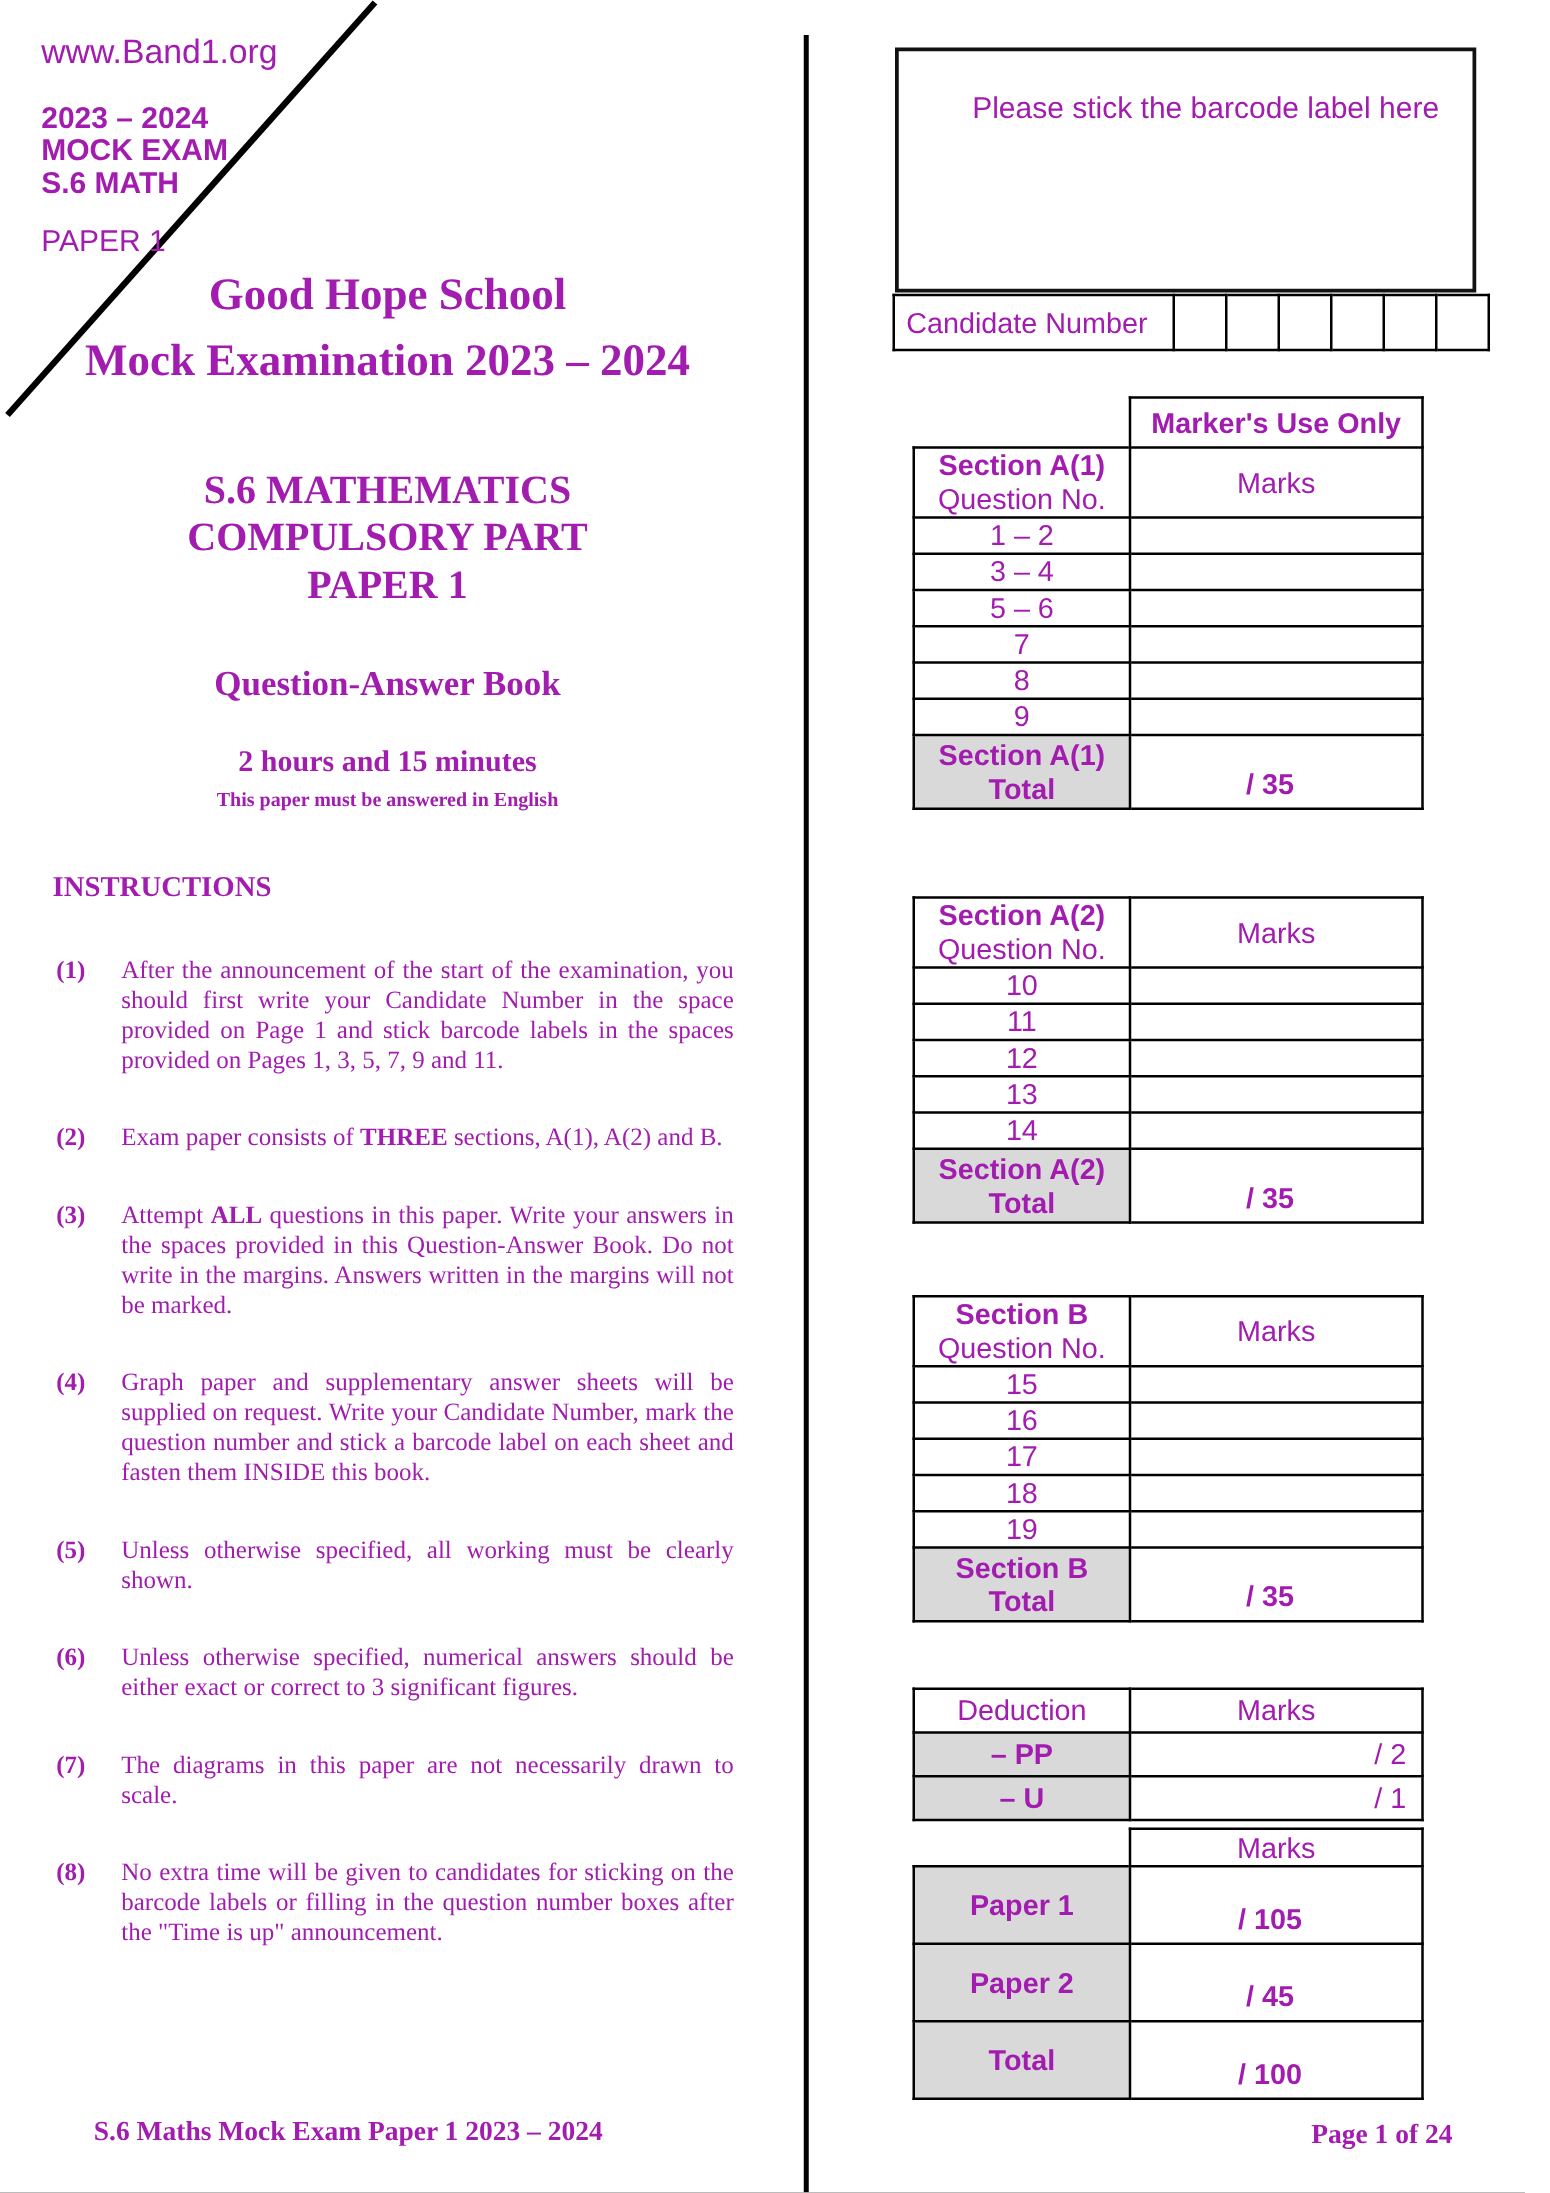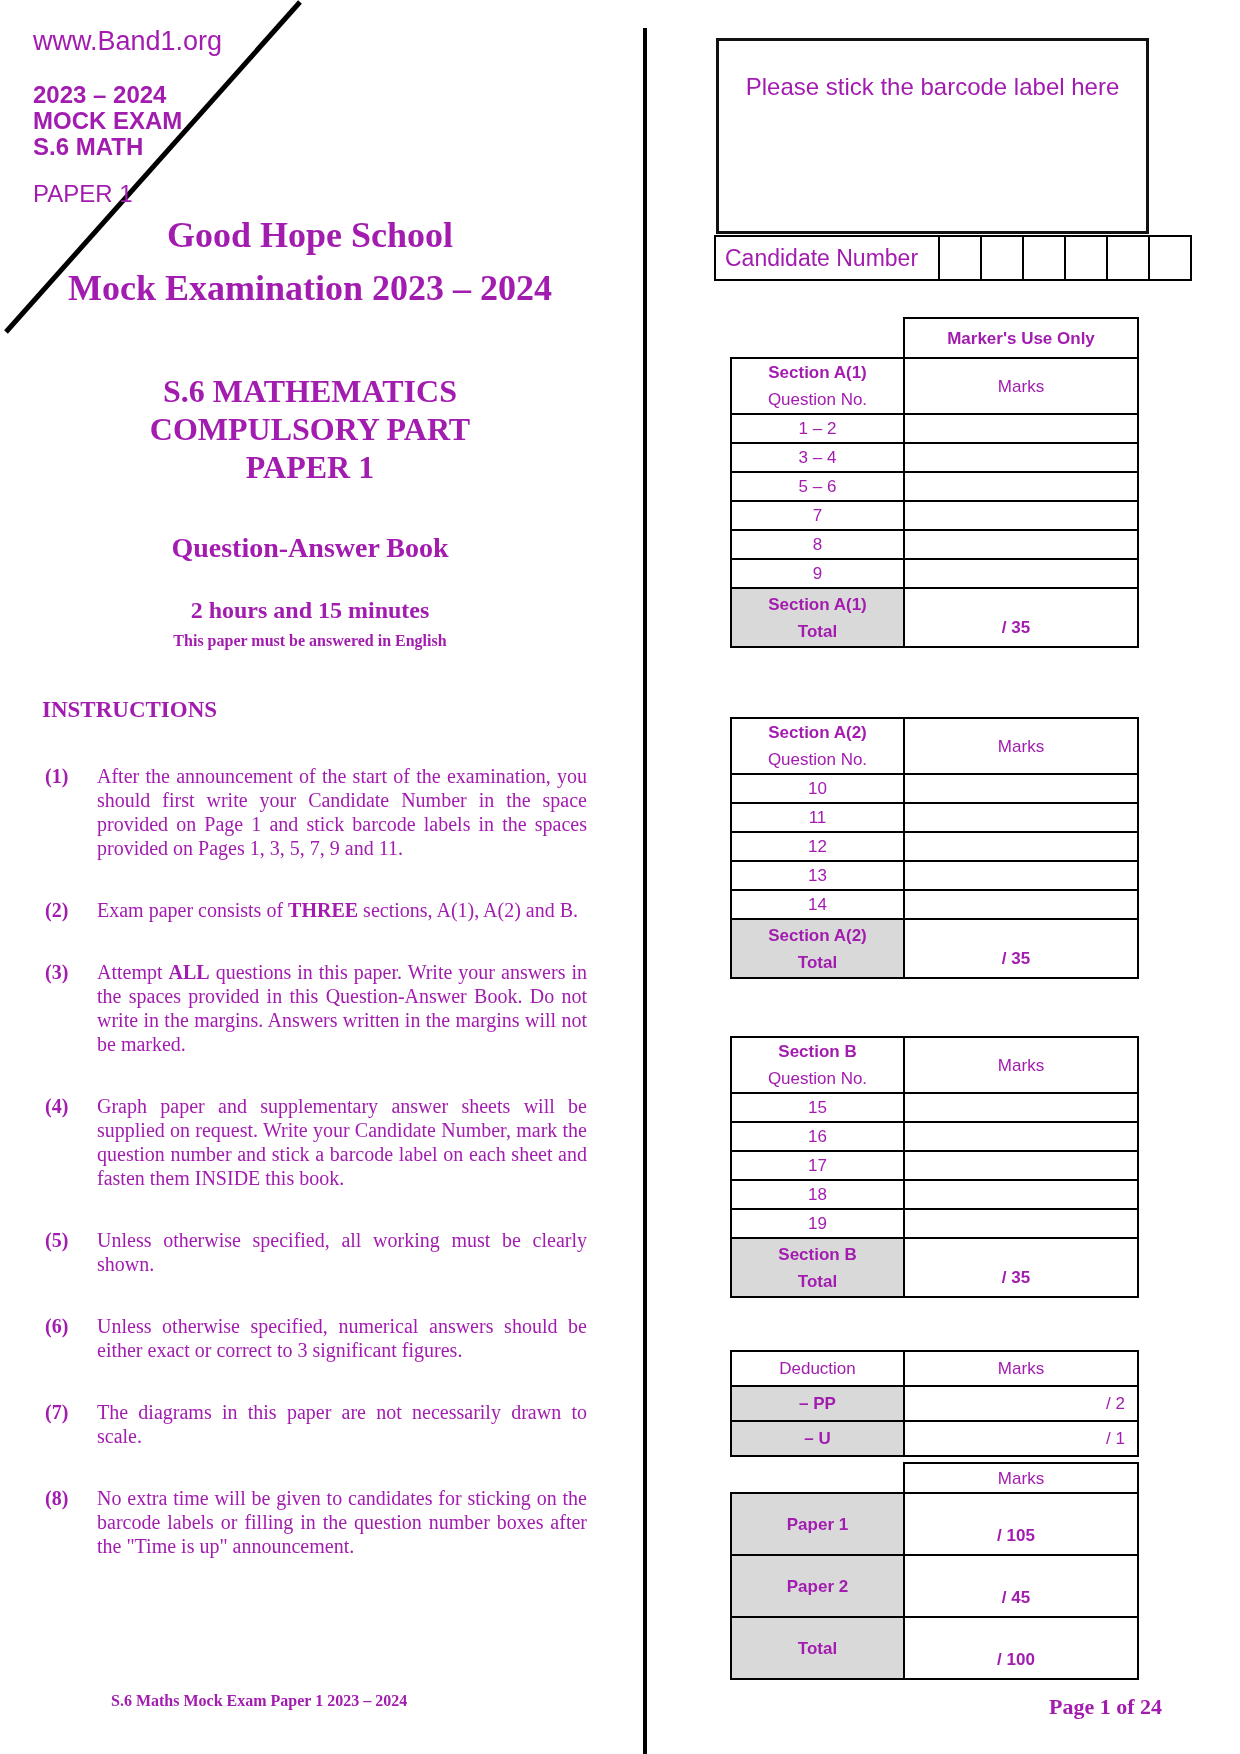--- a/index.html
+++ b/index.html
@@ -28,44 +28,44 @@
   .ins-list{left:45px;top:764px;width:545px;font-family:"Liberation Serif",serif;}
   .ins-item{display:flex;margin-bottom:38px;}
   .ins-num{width:52px;flex:none;font-weight:bold;font-size:20px;line-height:24px;}
   .ins-text{width:490px;font-size:20px;line-height:24px;text-align:justify;}
 
   
   .vdiv{left:643px;top:28px;width:4px;height:1726px;background:#000;}
 
   
   .barcode-box{left:716px;top:38px;width:427px;height:158px;border:3px solid #111;
-               font-size:24px;text-align:center;padding-top:32px;}
+               font-size:24px;text-align:center;padding-top:32px;padding-left:32px;}
   .cand{left:714px;top:235px;border-collapse:collapse;table-layout:fixed;}
   .cand td{border:2px solid #000;height:40px;}
   .cand .lab{width:212px;font-size:23px;padding-left:9px;}
   .cand .cell{width:38px;}
 
   table.mt{border-collapse:collapse;table-layout:fixed;position:absolute;left:730px;}
   table.mt td{border:2px solid #000;padding:0;vertical-align:middle;text-align:center;
-              font-size:17px;line-height:27px;margin-top:41px;}
+              font-size:23px;line-height:27px;margin-top:41px;}
   table.mt td.nb{border:none;background:transparent;}
   .c1{width:173px;}.c2{width:234px;}
   .h40{height:40px;}.h56{height:56px;}.h38{height:24px;}.h59{height:59px;}
   .h30{height:30px;}.h35{height:35px;}.h62{height:62px;}
   .shade{background:#d9d9d9;}
   .useonly{font-weight:bold;font-size:24px;}
   .marks-h{font-size:24px;}
   .tot-marks{text-align:right;vertical-align:bottom!important;
              padding:0 10px 5px 0!important;font-weight:bold;font-size:25px;}
   .ded-marks{text-align:right!important;padding-right:12px!important;}
   .sum-lab{font-weight:bold;font-size:24px;}
   .t1{top:317px;}.t2{top:717px;}.t3{top:1036px;}.t4{top:1350px;}.t5{top:1462px;}
 
   
-  .foot-l{left:75px;top:1692px;font-size:16px;font-weight:bold;font-family:"Liberation Serif",serif;margin-left:36px;}
+  .foot-l{left:75px;top:1692px;font-size:22px;font-weight:bold;font-family:"Liberation Serif",serif;}
   .foot-r{right:78px;top:1694px;font-size:22px;font-weight:bold;font-family:"Liberation Serif",serif;}
 </style>
 </head>
 <body>
 
 <div class="page">
 
   <svg class="abs diag" width="320" height="345" viewBox="0 0 320 345">
     <line x1="300" y1="2" x2="6" y2="332" stroke="#000" stroke-width="5"></line>
   </svg>

